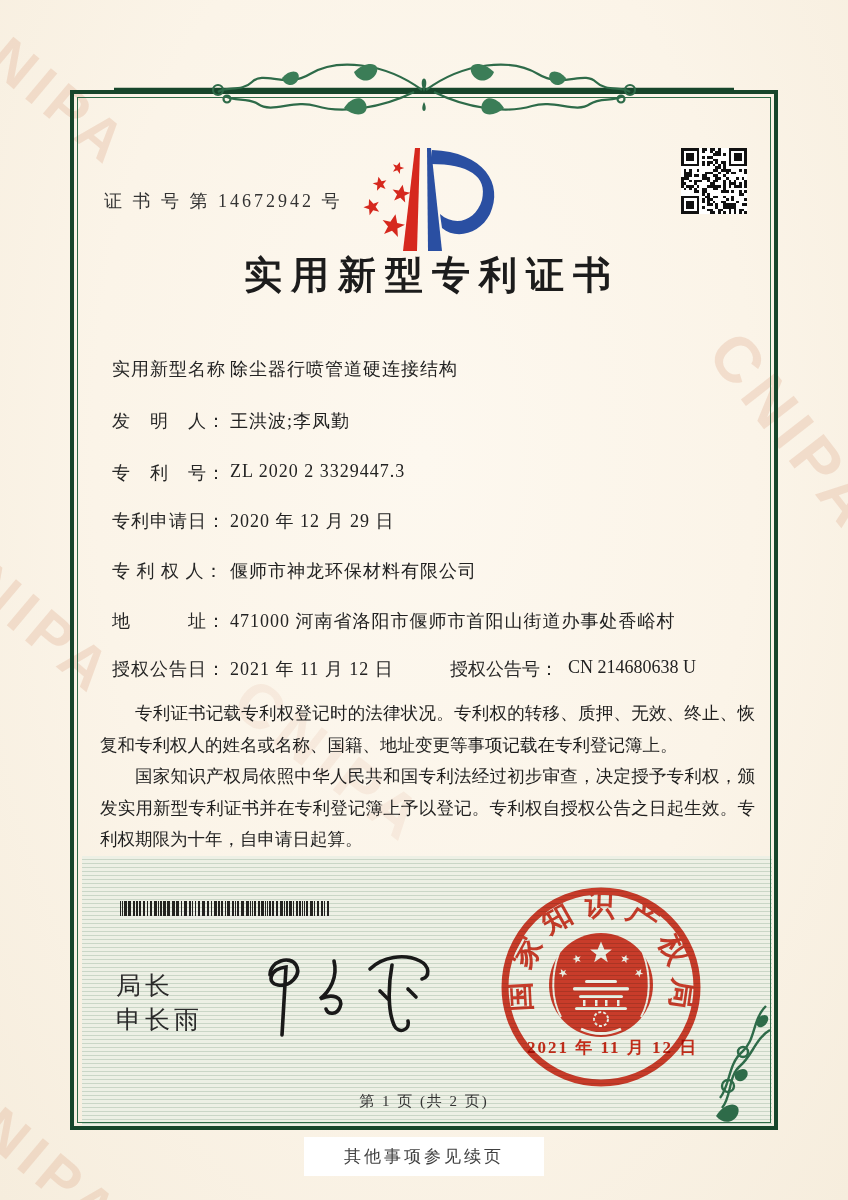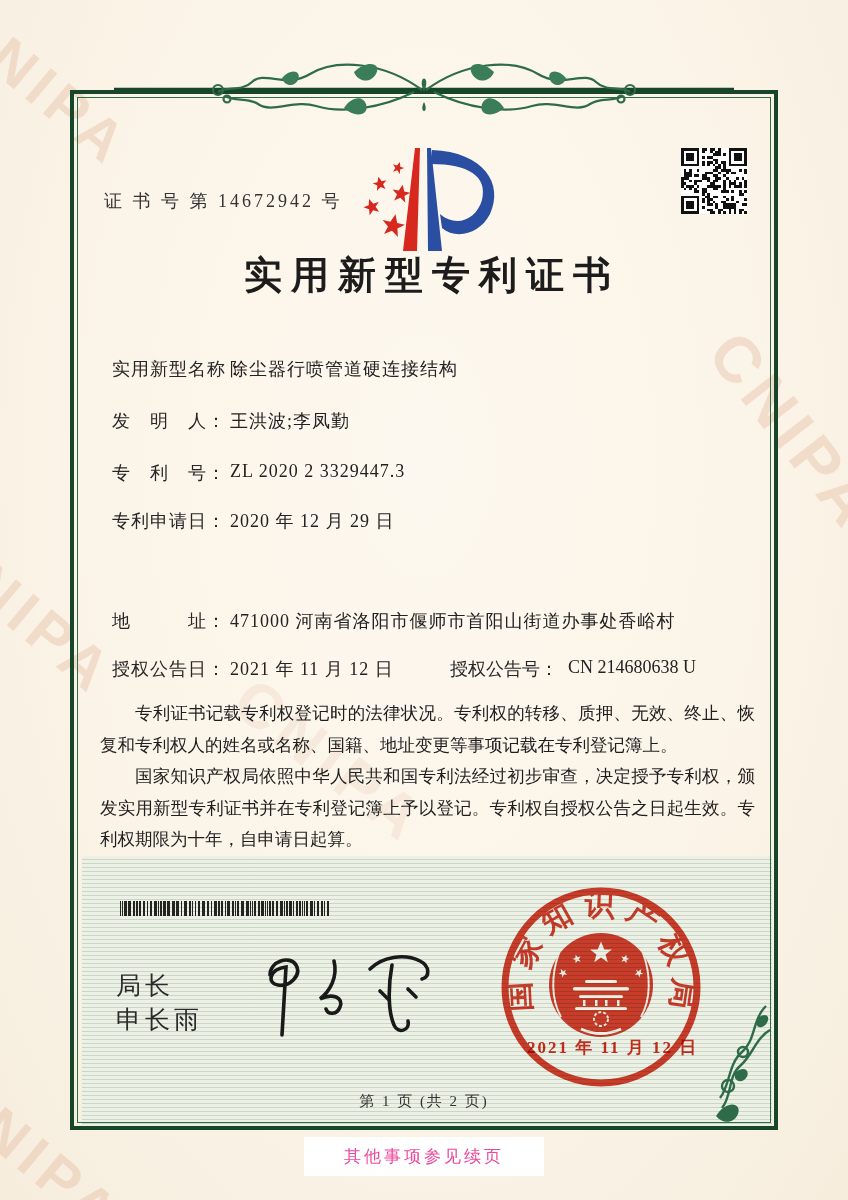--- a/index.html
+++ b/index.html
@@ -48,21 +48,21 @@
            font-size:25px;letter-spacing:4px;color:#2b2b2b;line-height:34px;}
   .signature{position:absolute;left:242px;top:935px;}
   
   .seal{position:absolute;left:497px;top:883px;width:208px;height:208px;mix-blend-mode:multiply;opacity:.93;}
   .seal-date{position:absolute;left:527px;top:1036px;font-size:17px;letter-spacing:2px;
              color:#d5301e;mix-blend-mode:multiply;font-weight:700;white-space:nowrap;}
   
   .page-num{position:absolute;left:0;top:1092px;width:100%;text-align:center;
             font-size:15px;letter-spacing:2px;color:#333;}
   .note{position:absolute;left:50%;top:1137px;transform:translateX(-50%);
-        background:#ffffff;padding:8px 40px;font-size:17px;letter-spacing:3px;color:#ec4899;}
+        background:#ffffff;padding:8px 40px;font-size:17px;letter-spacing:3px;color:#404040;}
 </style>
 </head>
 <body>
 
 <div class="page">
 
   <div class="wm wm1">CNIPA</div>
   <div class="wm wm2">CNIPA</div>
   <div class="wm wm3">CNIPA</div>
   <div class="wm wm4">CNIPA</div>
@@ -337,20 +337,24 @@
     <span class="val">王洪波;李凤勤</span>
   </div>
   <div class="frow r2">
     <span class="lab">专　利　号：</span>
     <span class="val">ZL 2020 2 3329447.3</span>
   </div>
   <div class="frow r3">
     <span class="lab">专利申请日：</span>
     <span class="val">2020 年 12 月 29 日</span>
   </div>
+  <div class="frow r4">
+    <span class="lab">专 利 权 人：</span>
+    <span class="val">偃师市神龙环保材料有限公司</span>
+  </div>
   <div class="frow r5">
     <span class="lab">地　　　址：</span>
     <span class="val">471000 河南省洛阳市偃师市首阳山街道办事处香峪村</span>
   </div>
   <div class="frow r6">
     <span class="lab">授权公告日：</span>
     <span class="val">2021 年 11 月 12 日</span>
     <span class="lab2">授权公告号：</span>
     <span class="val2">CN 214680638 U</span>
   </div>

